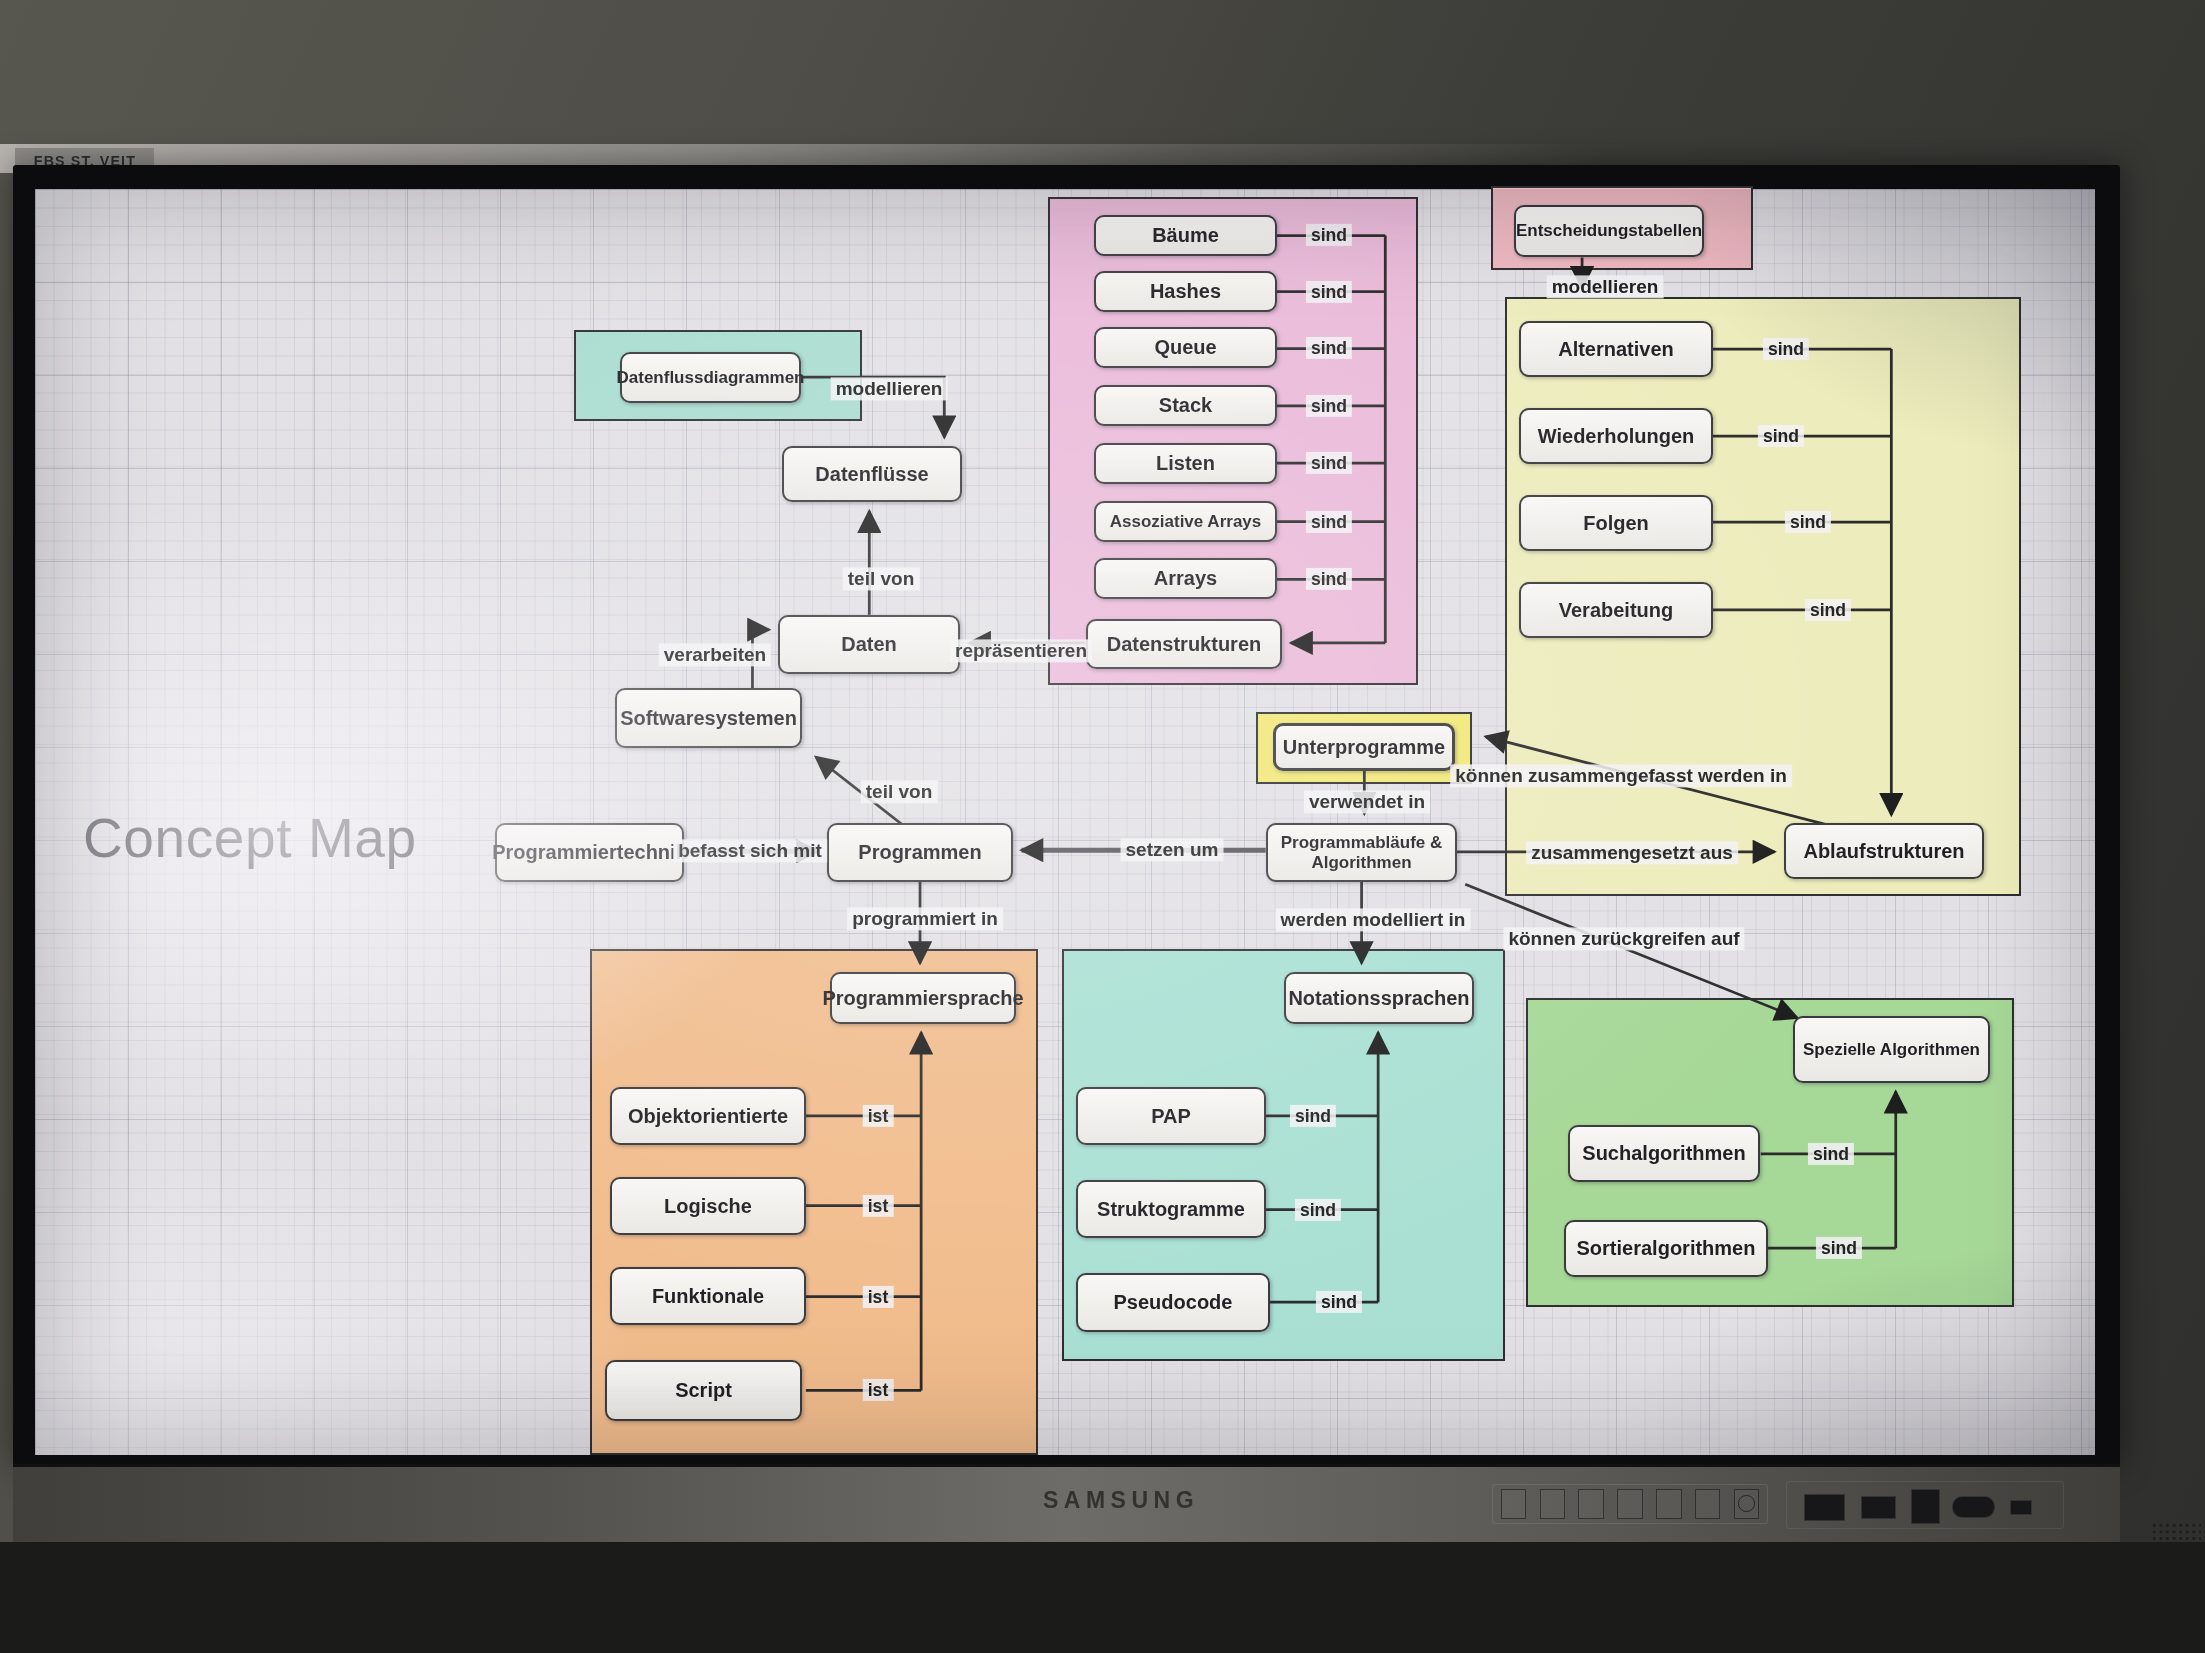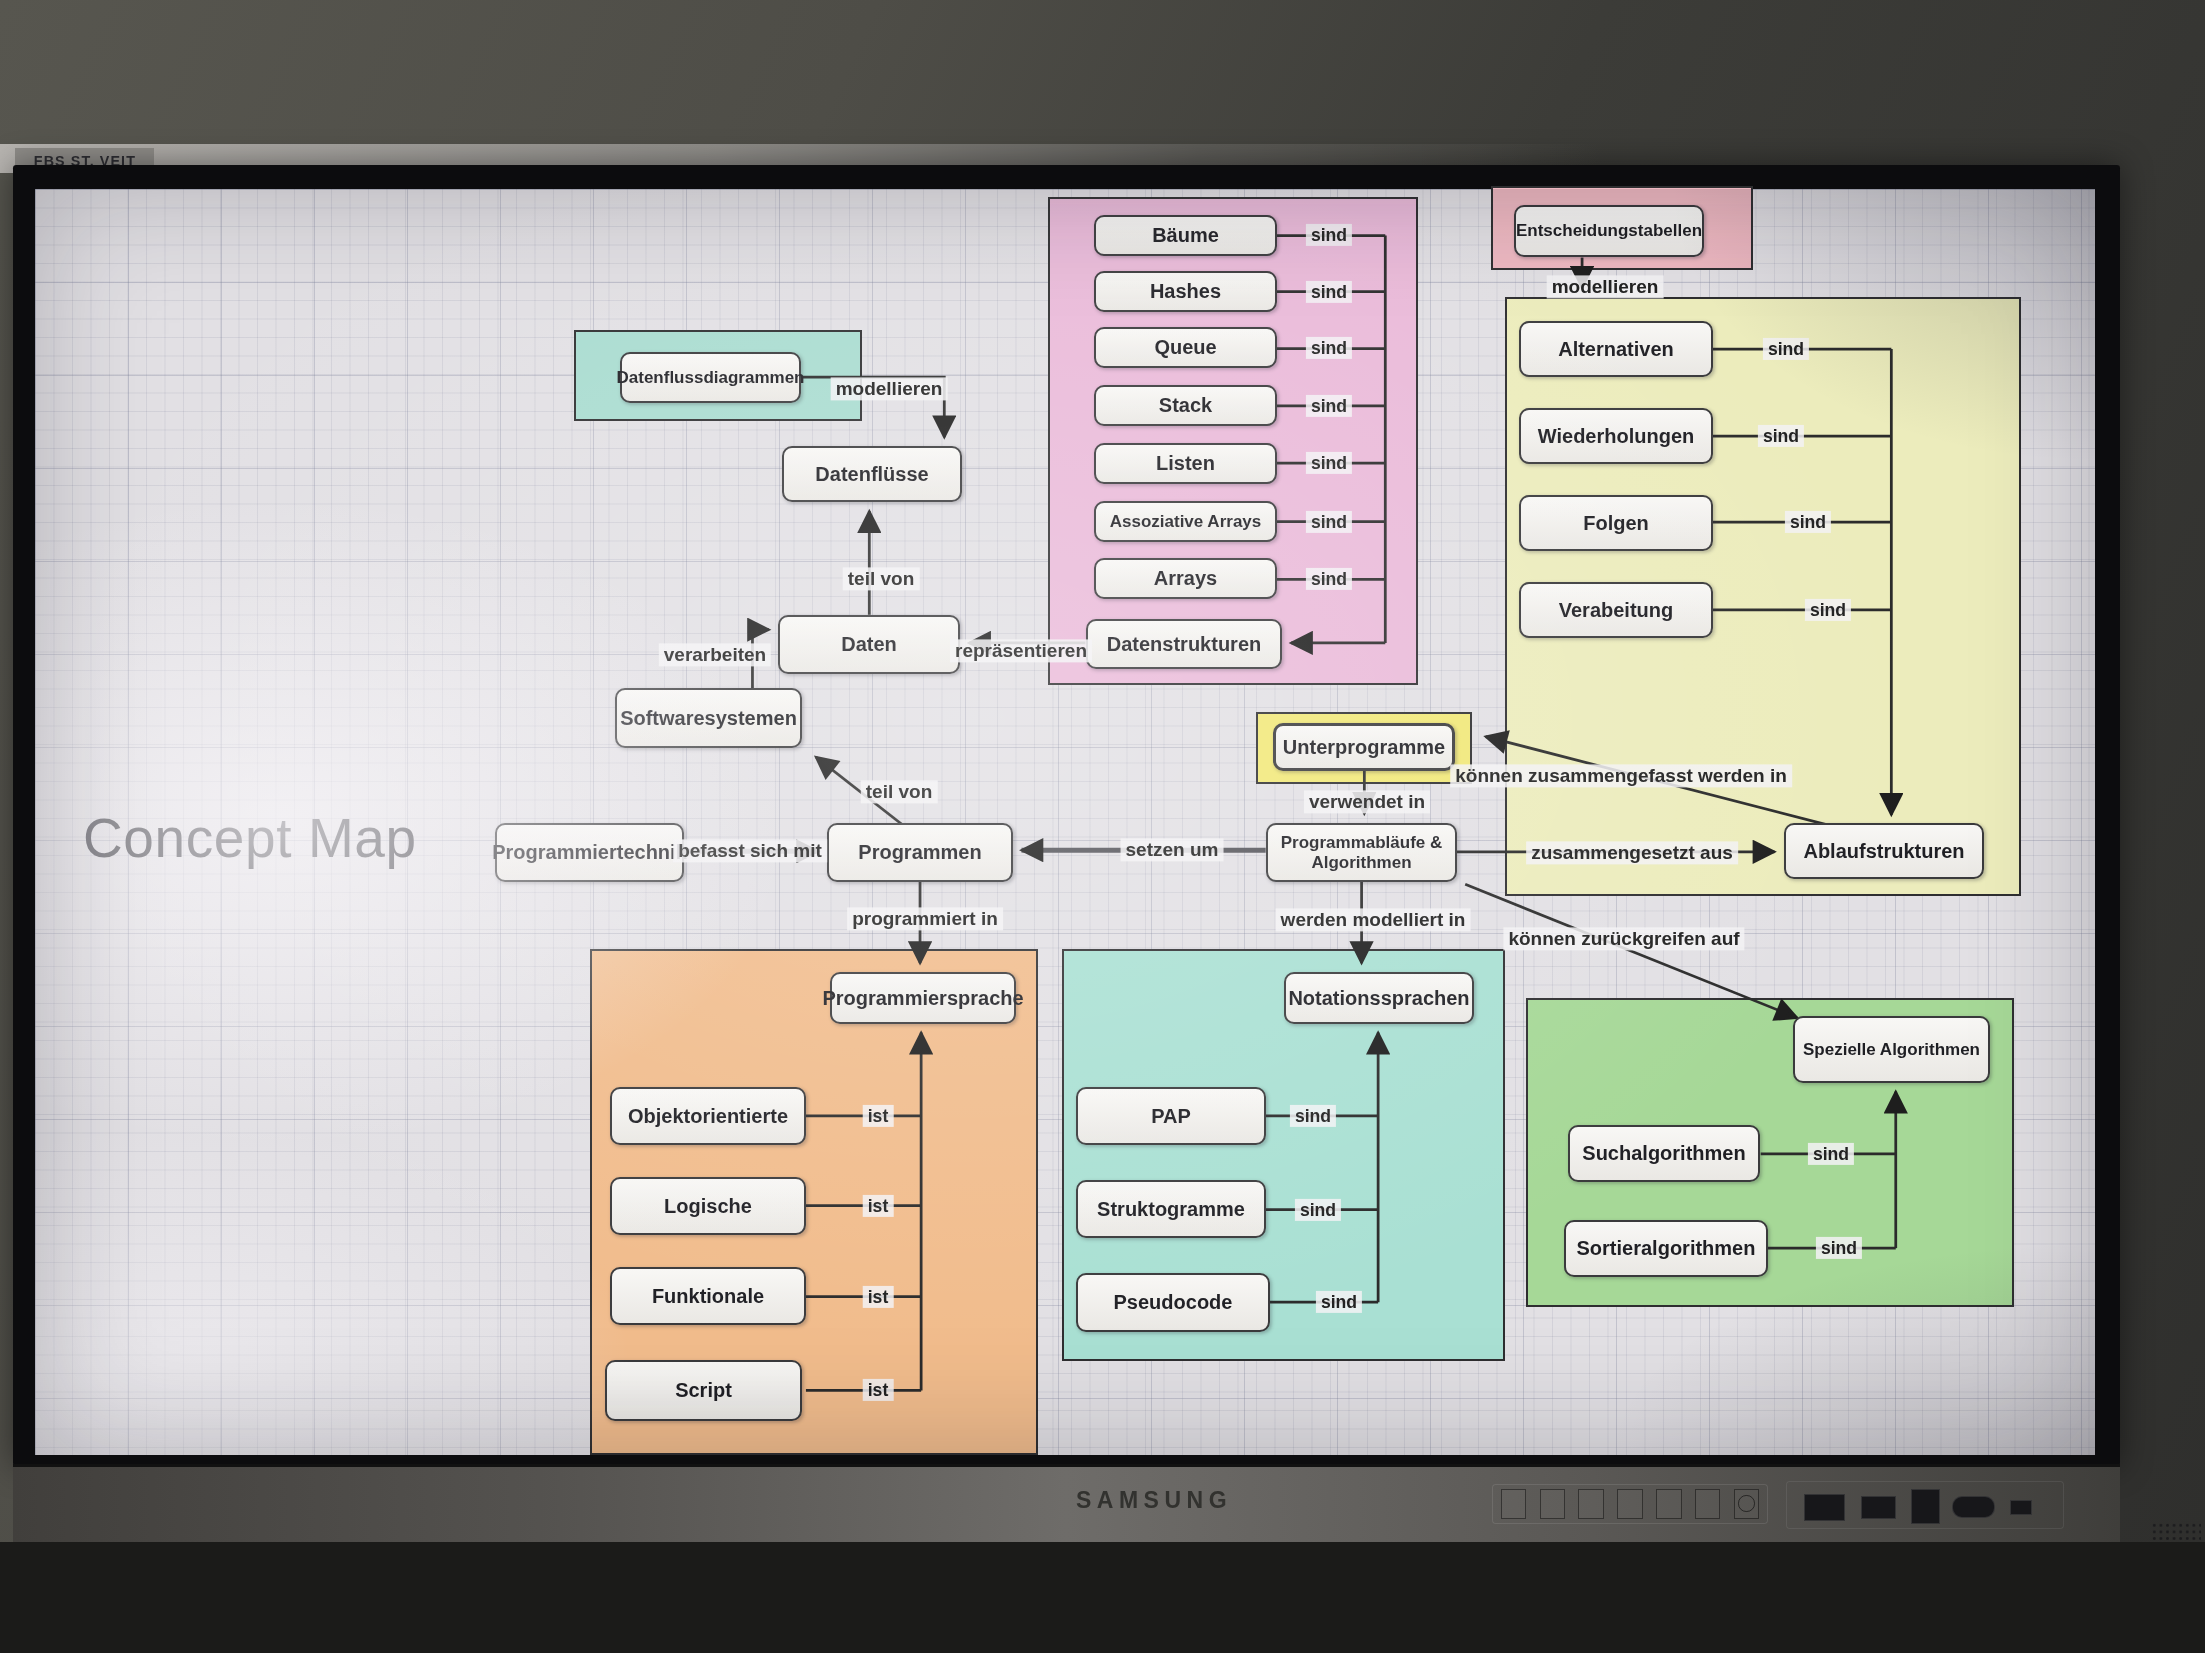--- a/index.html
+++ b/index.html
@@ -27,21 +27,21 @@
            radial-gradient(ellipse 827px 524px at 12% 50%, rgba(248,246,249,0.72), rgba(248,246,249,0) 62%),
            radial-gradient(ellipse 717px 386px at 8% 92%, rgba(240,238,242,0.55), rgba(240,238,242,0) 60%),
            radial-gradient(ellipse 1323px 882px at 45% 42%, rgba(255,255,255,0.22), rgba(255,255,255,0) 72%),
            radial-gradient(ellipse 772px 496px at 100% 0%, rgba(30,32,48,0.22), rgba(30,32,48,0) 55%),
            radial-gradient(ellipse 882px 386px at 100% 100%, rgba(35,35,45,0.18), rgba(35,35,45,0) 55%);
          box-shadow:inset 0 0 121px rgba(20,20,30,0.25);}
   
   .chin{position:absolute;left:13.2px;top:1464px;width:2107px;height:83px;
          background:linear-gradient(to right,#413f3c 0%,#54524f 25%,#6e6c69 50%,#5a5855 75%,#3f3e3b 100%);
          border-top:3.3px solid #111;}
-  .brand{position:absolute;left:1076px;top:1487px;font-size:23px;font-weight:700;color:#32322f;
+  .brand{position:absolute;left:1043px;top:1487px;font-size:23px;font-weight:700;color:#32322f;
          letter-spacing:5.5px;}
   .btnrow{position:absolute;left:1492px;top:1484px;width:276px;height:40px;border:1.1px solid rgba(255,255,255,0.10);
          border-radius:3.3px;display:flex;align-items:center;gap:13.2px;padding:0 7.7px;box-sizing:border-box;}
   .pbtn{width:27.6px;height:27.6px;border:1.1px solid rgba(0,0,0,0.45);background:rgba(255,255,255,0.03);}
   .power-glyph{width:14.3px;height:14.3px;border:1.7px solid rgba(0,0,0,0.55);border-radius:50%;margin:5px auto;}
   .ports{position:absolute;left:1786px;top:1481px;width:276px;height:46px;border:1.1px solid rgba(255,255,255,0.08);
          border-radius:3.3px;}
   .port{position:absolute;background:#17171a;border:0.6px solid rgba(255,255,255,0.12);}
   .speaker{position:absolute;right:4.4px;top:1522px;width:50px;height:24px;
          background:radial-gradient(circle 1.7px, #1c1c1e 1.1px, transparent 1.7px);background-size:6.6px 6.6px;}

